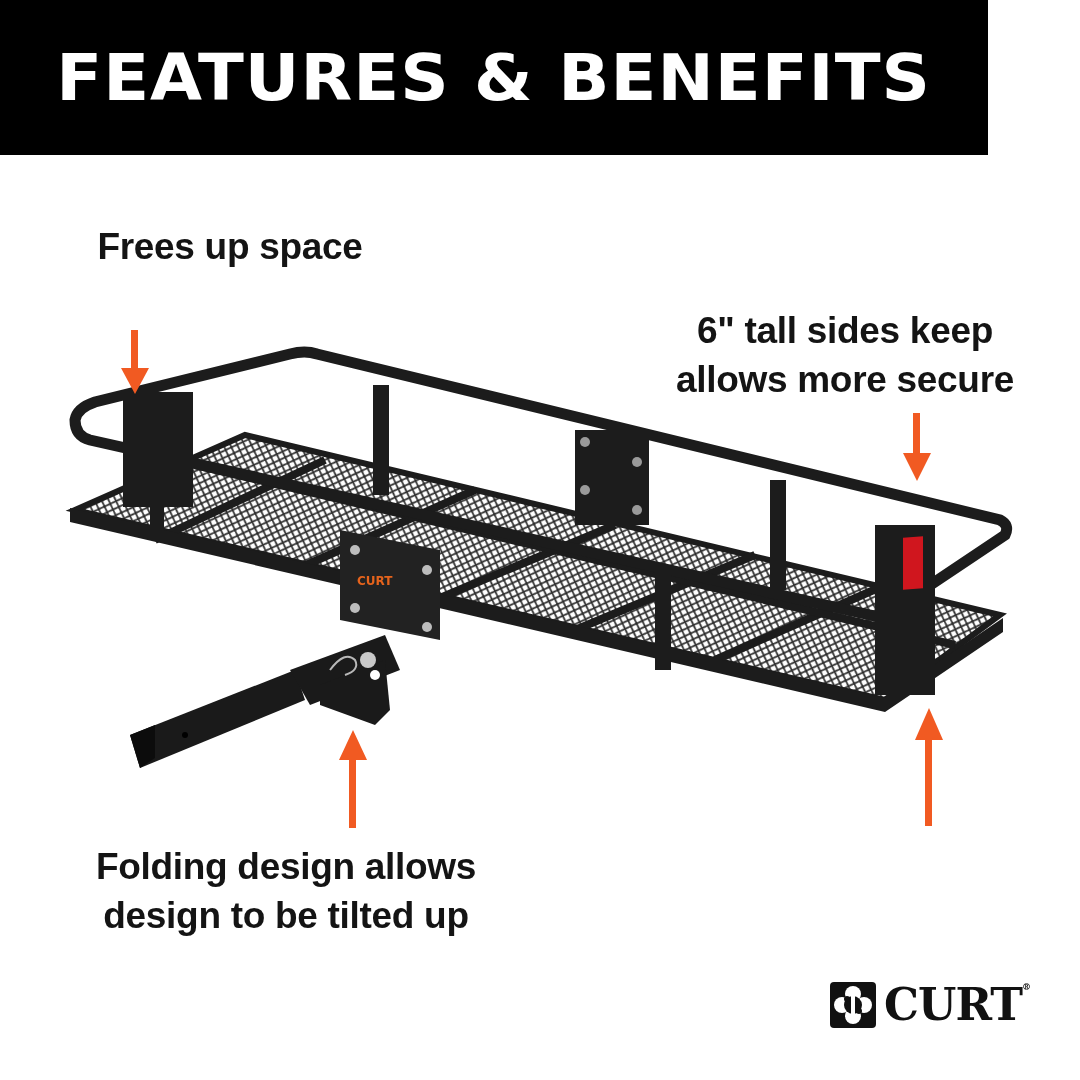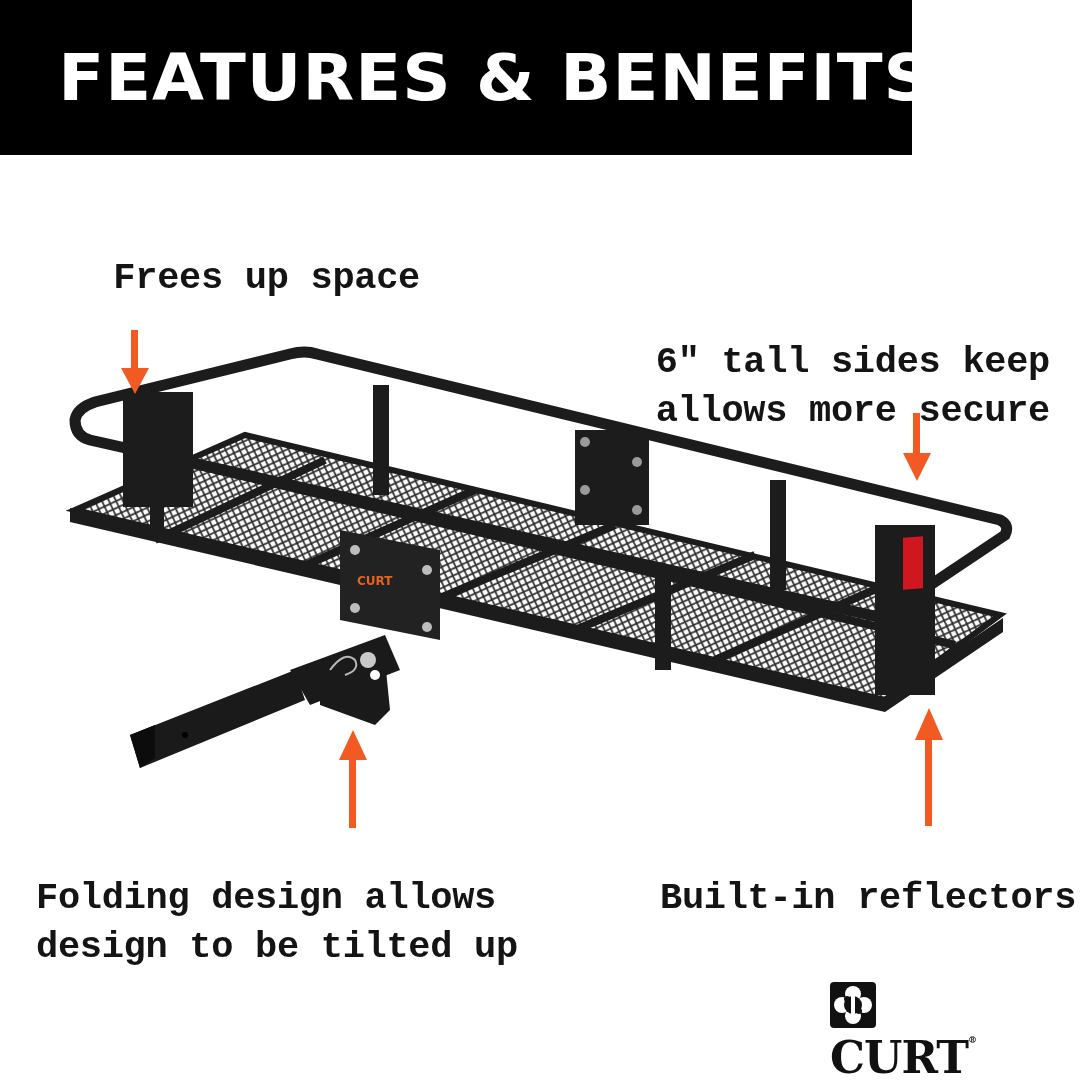--- a/index.html
+++ b/index.html
@@ -1,27 +1,27 @@
 <!DOCTYPE html>
 <html><head>
 <meta charset="utf-8">
 <style>
   html, body { margin: 0; padding: 0; }
   body { width: 1080px; height: 1080px; background: #ffffff; position: relative; overflow: hidden; font-family: "DejaVu Sans", "Liberation Sans", sans-serif; }
-  .header { position: absolute; left: 0; top: 0; width: 912px; height: 155px; background: #000000; display: flex; align-items: center; justify-content: flex-end; }
+  .header { position: absolute; left: 0; top: 0; width: 988px; height: 155px; background: #000000; display: flex; align-items: center; justify-content: center; }
   .header h1 { margin: 0; color: #ffffff; font-family: "DejaVu Sans", sans-serif; font-weight: bold; font-size: 64px; letter-spacing: 1px; transform: scaleX(1.05); }
-  .callout { position: absolute; color: #141414; font-family: Liberation Mono, monospace; font-weight: bold; font-size: 37px; line-height: 49px; text-align: right; letter-spacing: -0.3px; margin-top: 32px; }
+  .callout { position: absolute; color: #141414; font-family: Liberation Sans, sans-serif; font-weight: bold; font-size: 37px; line-height: 49px; text-align: center; letter-spacing: -0.3px; }
   .callout span { display: block; white-space: nowrap; }
   .c1 { left: 40px; top: 222px; width: 380px; }
   .c2 { left: 640px; top: 306px; width: 410px; }
-  .c3 { left: 36px; top: 842px; width: 460px; }
+  .c3 { left: 56px; top: 842px; width: 460px; }
   .c4 { left: 660px; top: 842px; width: 380px; }
   .arrow { position: absolute; }
   .product { position: absolute; left: 55px; top: 340px; }
-  .logo { position: absolute; left: 830px; top: 982px; display: flex; align-items: flex-start; gap: 8px; flex-direction: column; }
+  .logo { position: absolute; left: 830px; top: 982px; display: flex; align-items: center; gap: 8px; }
   .logo-text { font-family: "DejaVu Serif", serif; font-weight: bold; font-size: 44px; color: #111; letter-spacing: -1px; line-height: 1; }
   .logo-reg { font-size: 9px; vertical-align: top; }
 </style>
 </head>
 <body>
 
 <div class="header">
   <h1>FEATURES &amp; BENEFITS</h1>
 </div>
 
@@ -30,21 +30,20 @@
 </div>
 <div class="callout c2">
   <span>6" tall sides keep</span>
   <span>allows more secure</span>
 </div>
 <div class="callout c3">
   <span>Folding design allows</span>
   <span>design to be tilted up</span>
 </div>
 <div class="callout c4">
-  <span>Built-in reflectors</span>
 </div>
 
 <svg class="product" width="960" height="440" viewBox="0 0 960 440">
   <defs>
     <pattern id="mesh" width="9" height="9" patternUnits="userSpaceOnUse" patternTransform="rotate(20)">
       <rect width="9" height="9" fill="#ffffff"></rect>
       <path d="M0 0 L9 9 M9 0 L0 9" stroke="#2a2a2a" stroke-width="1.6"></path>
     </pattern>
   </defs>
 

